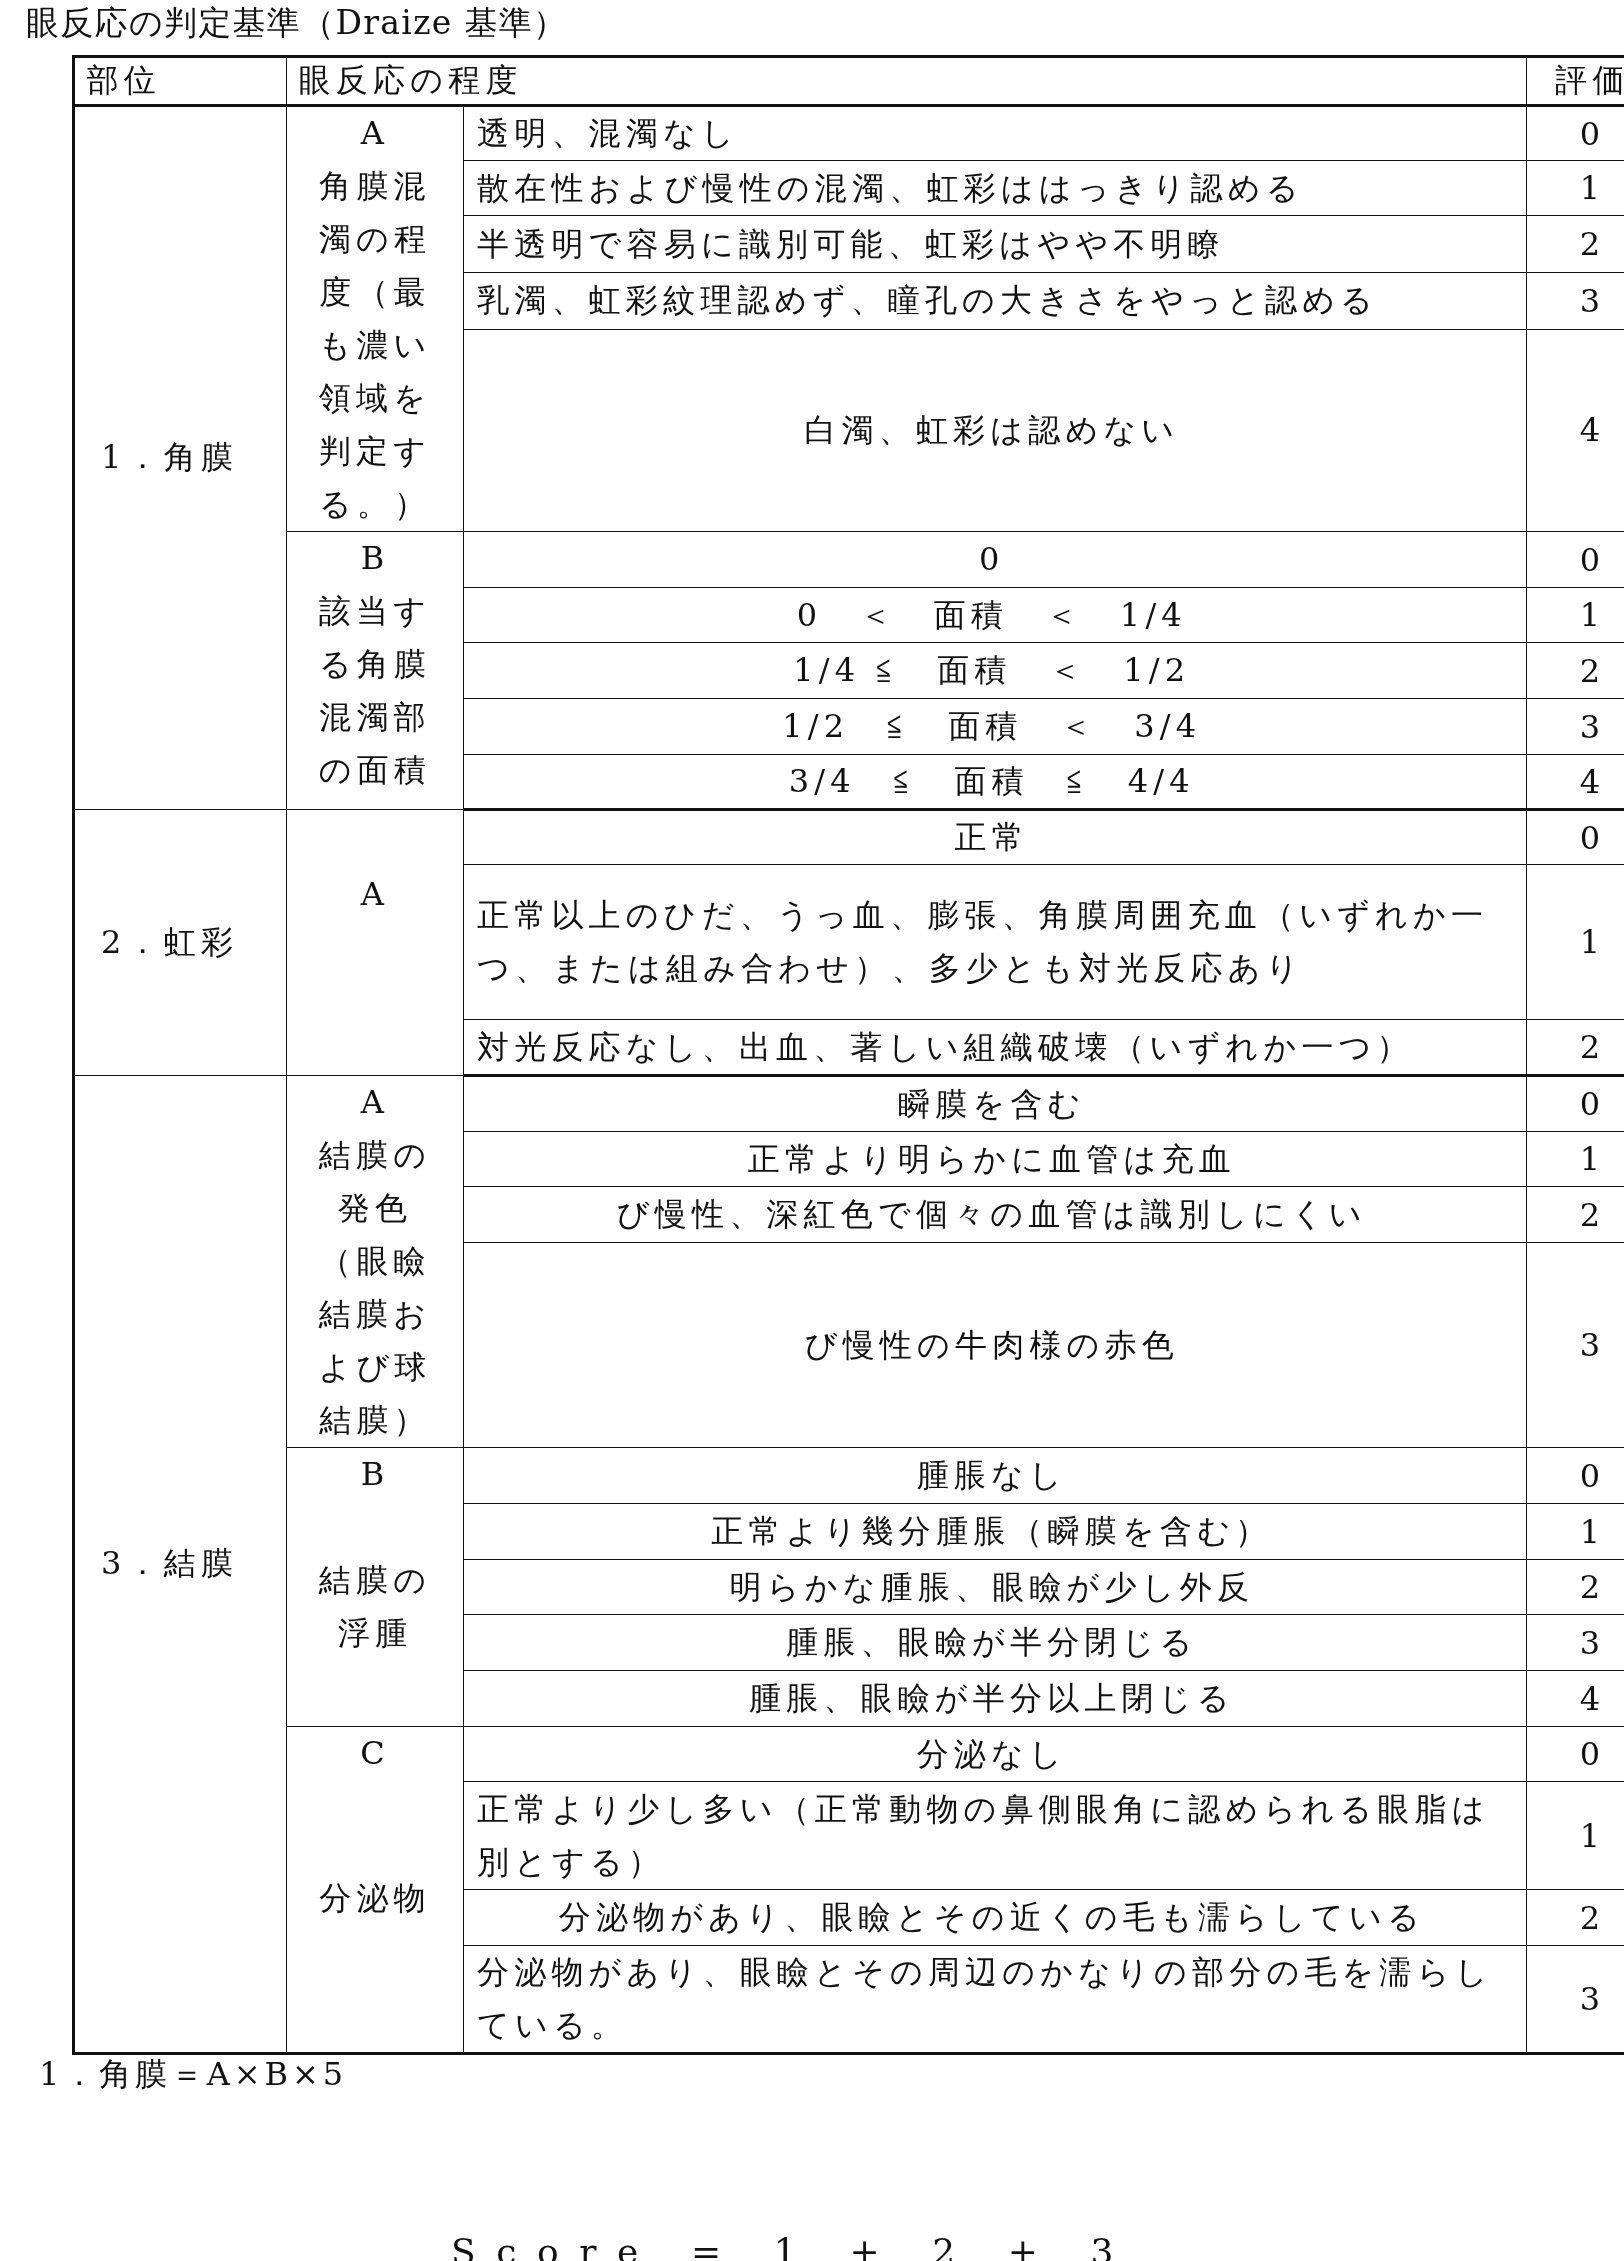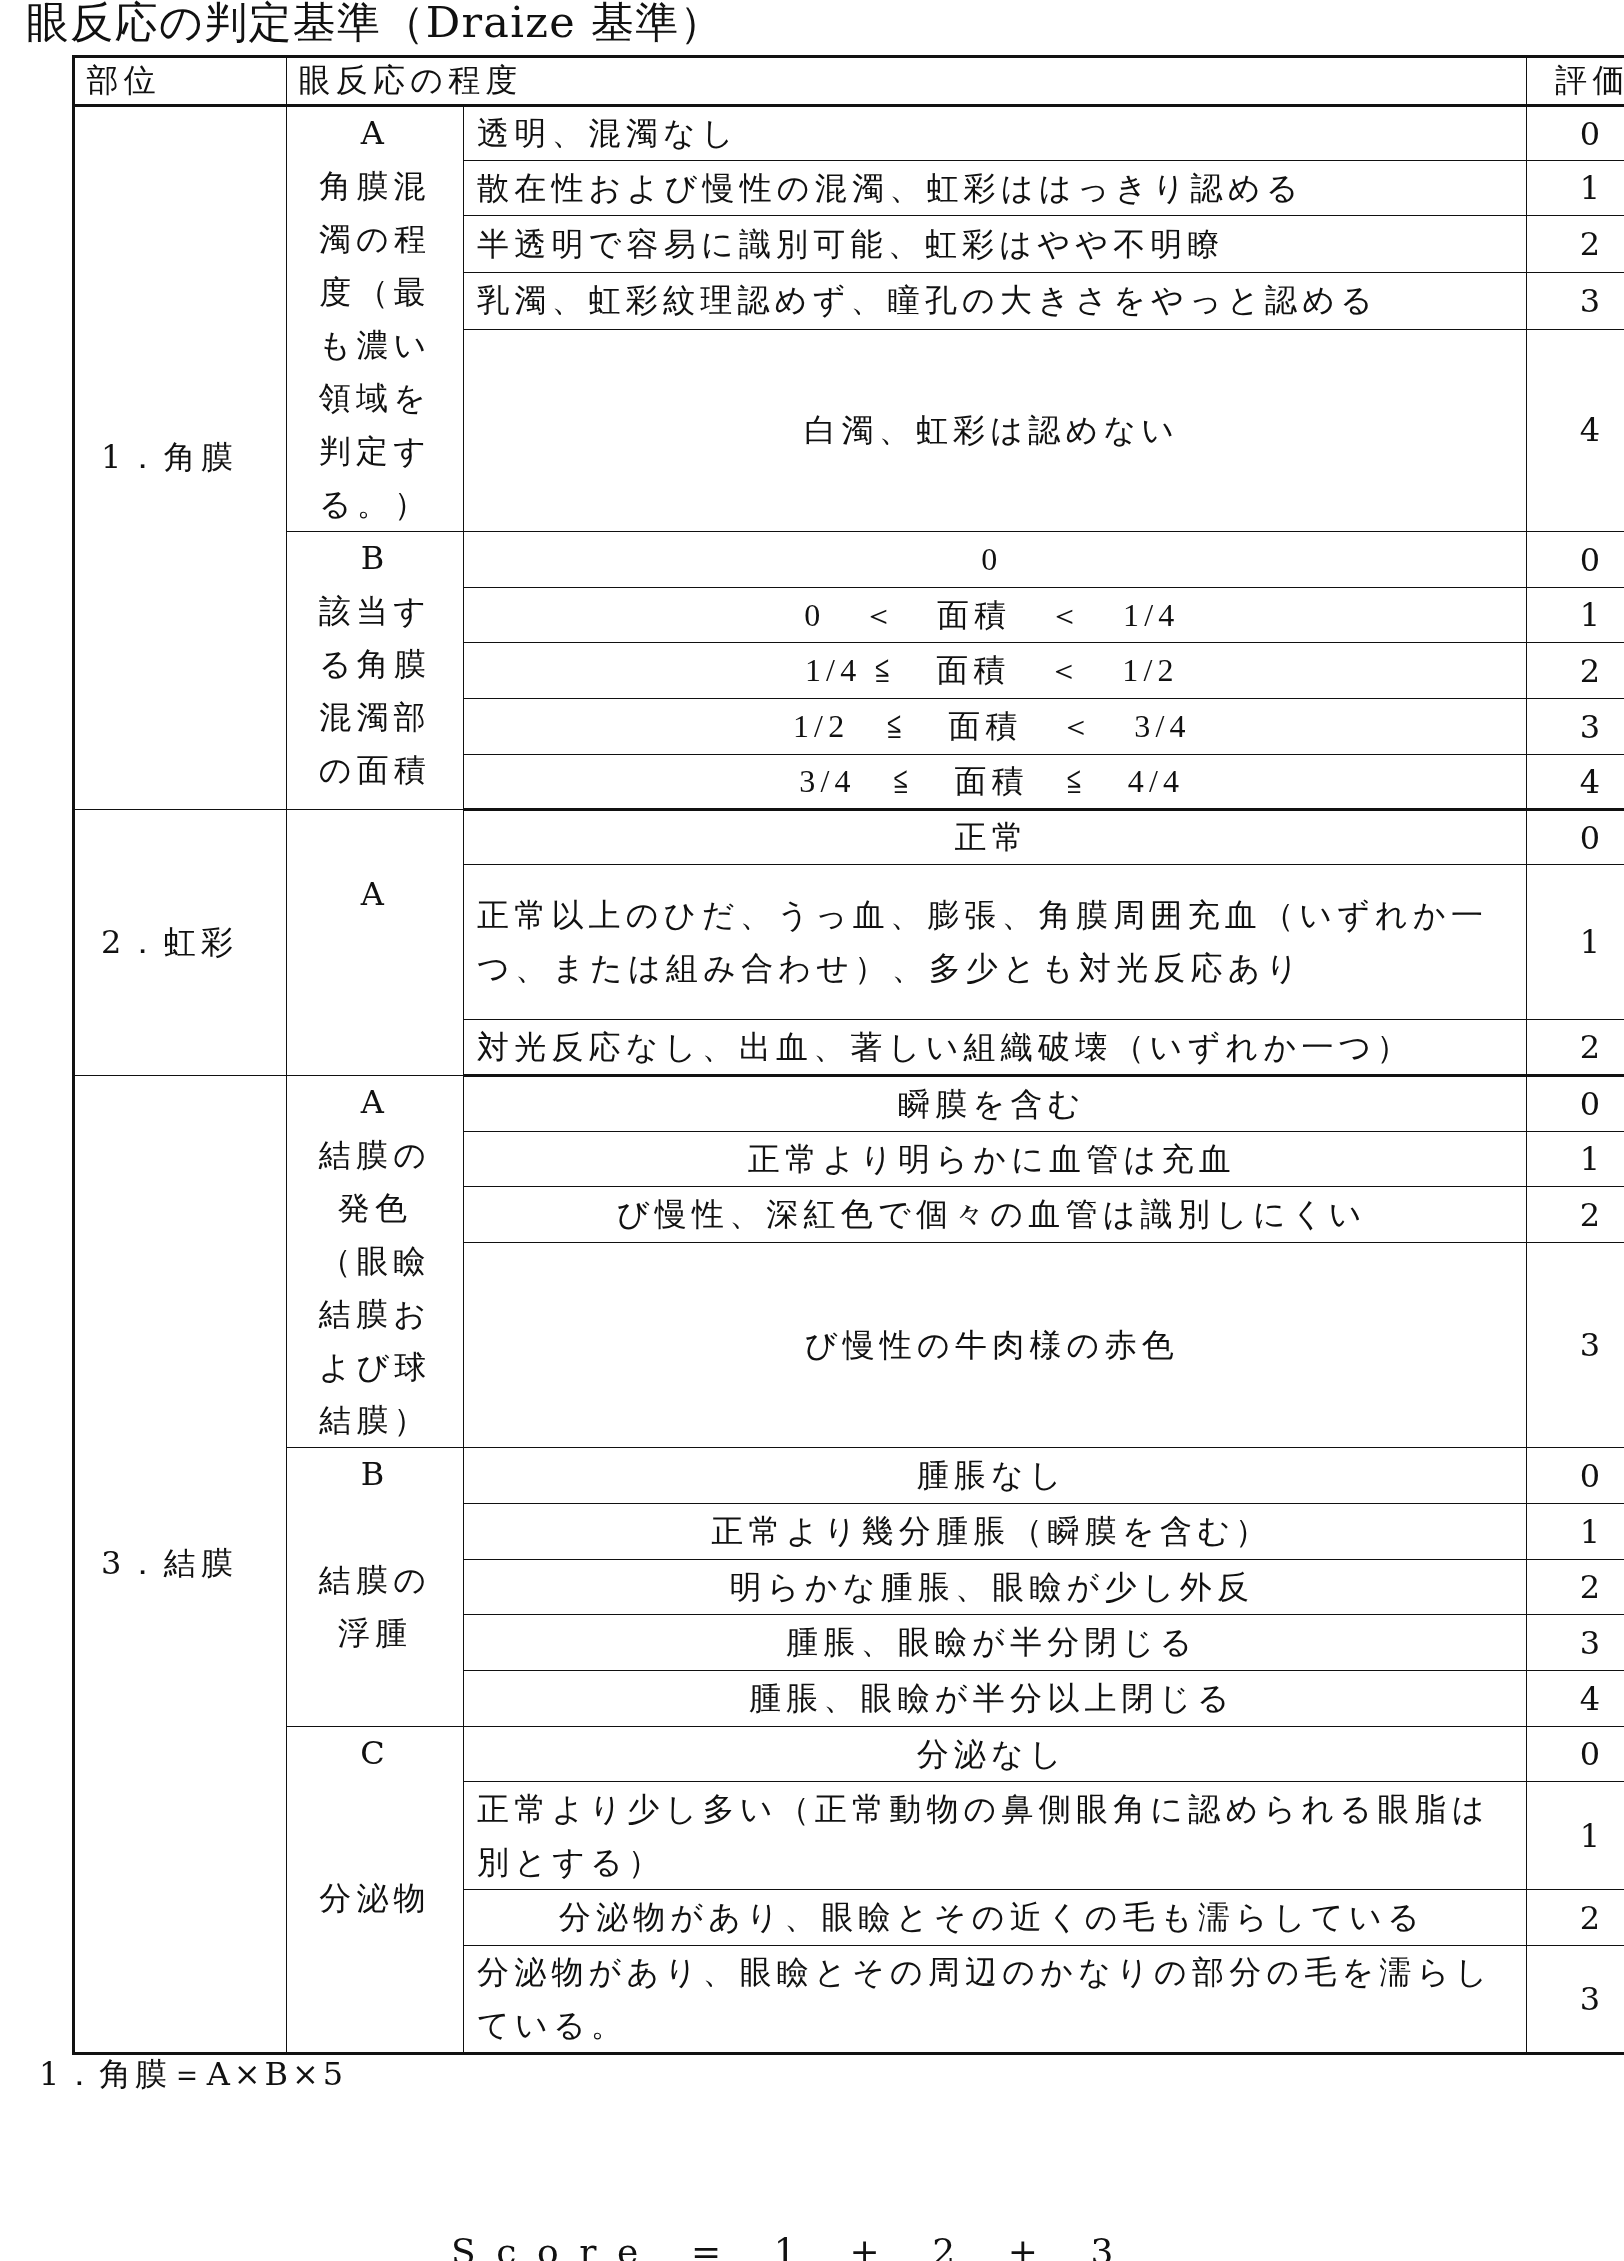--- a/index.html
+++ b/index.html
@@ -3,21 +3,21 @@
 <meta charset="utf-8">
 <style>
   html, body { margin: 0; padding: 0; background: #ffffff; }
   body {
     width: 1625px; height: 2261px; position: relative; overflow: hidden;
     font-family: "DejaVu Serif", "Liberation Serif", serif;
     color: #111111;
   }
   .title {
     position: absolute; left: 26px; top: 1.3px;
-    font-size: 43px; line-height: 43px; letter-spacing: 1.3px;
+    font-size: 33px; line-height: 43px; letter-spacing: 1.3px;
   }
   table.draize {
     position: absolute; left: 24px; top: 55px;
     width: 1585px;
     border-collapse: collapse;
     table-layout: fixed;
     border: 3.2px solid #111;
     margin-left: 48px;
   }
   table.draize td, table.draize th {
@@ -27,21 +27,21 @@
     font-weight: normal;
     letter-spacing: 5.2px;
     vertical-align: middle;
     overflow: hidden;
   }
   table.draize th { text-align: left; padding-left: 11.6px; border-bottom-width: 3.9px; }
   table.draize th.score-h { text-align: center; padding-left: 0; }
   td.region { text-align: left; padding-left: 26px !important; }
   td.sub { text-align: center; line-height: 53px; letter-spacing: 3.9px; }
   td.sub .lbl { display: block; }
-  td.desc { padding-left: 13px !important; padding-right: 6.4px !important; line-height: 53px; font-family: Liberation Serif, serif; }
+  td.desc { padding-left: 13px !important; padding-right: 6.4px !important; line-height: 53px; }
   td.desc.c { text-align: center; padding-left: 0 !important; }
   td.score { text-align: center; letter-spacing: 0; font-size: 31px; }
   tr.sec-end td { border-bottom-width: 3.9px; }
   .formulas {
     position: absolute; left: 39px; top: 2048px; width: 1546px;
     font-size: 32px; letter-spacing: 3.9px;
   }
   .formula-line { position: relative; height: 52px; line-height: 52px; }
   .formula-line .lhs { position: absolute; left: 0; text-align: center; }
   .formula-line .rhs { position: absolute; left: 721px; }

